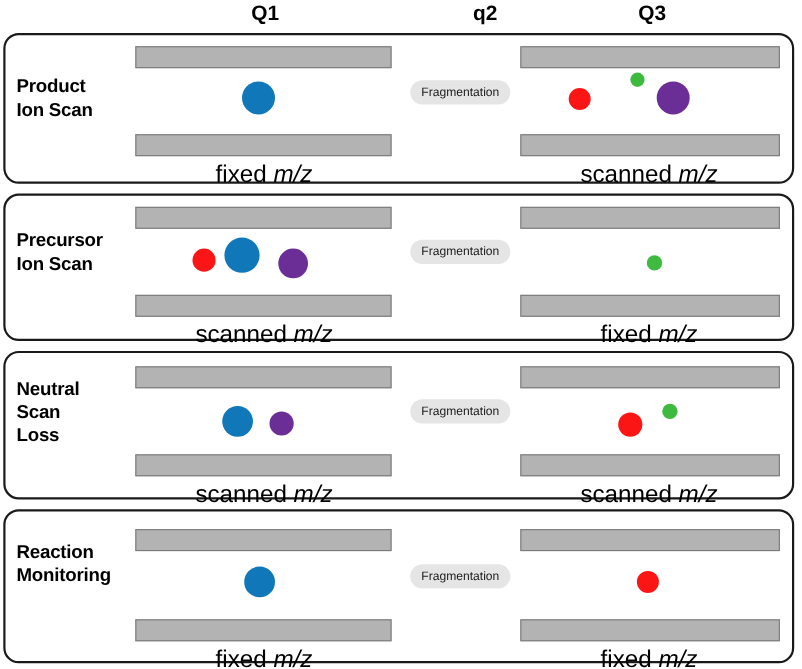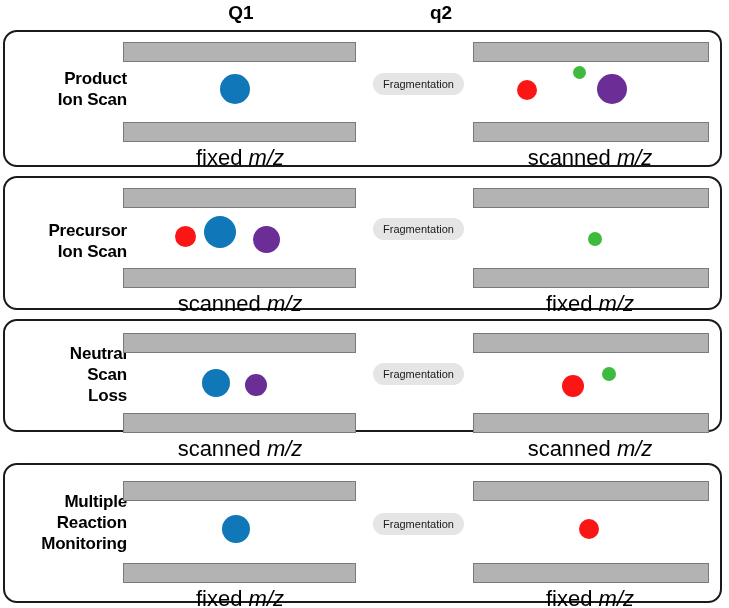--- a/index.html
+++ b/index.html
@@ -42,36 +42,36 @@
     position: absolute;
     left: 3px;
     width: 719px;
     box-sizing: border-box;
     border: 2px solid #1a1a1a;
     border-radius: 14px;
     background: #ffffff;
   }
   #panel-0 { top: 30px;  height: 137px; }
   #panel-1 { top: 176px; height: 134px; }
-  #panel-2 { top: 319px; height: 113px; }
+  #panel-2 { top: 319px; height: 135px; }
   #panel-3 { top: 463px; height: 140px; }
 
   
   .scan-label {
     position: absolute;
     left: 10px;
     width: 112px;
-    text-align: right;
+    text-align: left;
     font-size: 17px;
     font-weight: bold;
     line-height: 21px;
     letter-spacing: -0.2px;
   }
   #panel-0 .scan-label { top: 36px; }
-  #panel-1 .scan-label { top: 42px; }
+  #panel-1 .scan-label { top: 30px; }
   #panel-2 .scan-label { top: 22px; }
   #panel-3 .scan-label { top: 26px; }
 
   
   .quad {
     position: absolute;
     top: 6px;
     height: 100%;
   }
   .quad-q1 { left: 118px; width: 236px; }
@@ -136,20 +136,21 @@
   #panel-1 .frag-pill { left: 368px; top: 40px; }
   #panel-2 .frag-pill { left: 368px; top: 42px; }
   #panel-3 .frag-pill { left: 368px; top: 48px; }
 </style>
 </head>
 <body>
 
 <div id="column-headers">
   <div class="col-header" id="header-q1">Q1</div>
   <div class="col-header" id="header-q2">q2</div>
+  <div class="col-header" id="header-q3">Q3</div>
 </div>
 
 <div id="panels-root">
     <div class="panel" id="panel-0">
       <div class="scan-label">
         <div>Product</div>
         <div>Ion Scan</div>
       </div>
       <div class="quad quad-q1">
         <div class="rod rod-top"></div>
@@ -205,21 +206,20 @@
       <div class="quad quad-q3">
         <div class="rod rod-top"></div>
         <div class="rod rod-bottom"></div>
         <div class="ion" style="width: 22px; height: 22px; left: 89px; top: 48px; background: rgb(252, 21, 21);"></div>
         <div class="ion" style="width: 14px; height: 14px; left: 129px; top: 40px; background: rgb(62, 187, 62);"></div>
         <div class="mz-caption"><span>scanned </span><em>m/z</em></div>
       </div>
     </div>
     <div class="panel" id="panel-3">
       <div class="scan-label">
-        <div>Multiple</div>
         <div>Reaction</div>
         <div>Monitoring</div>
       </div>
       <div class="quad quad-q1">
         <div class="rod rod-top"></div>
         <div class="rod rod-bottom"></div>
         <div class="ion" style="width: 28px; height: 28px; left: 99px; top: 44px; background: rgb(16, 119, 184);"></div>
         <div class="mz-caption"><span>fixed </span><em>m/z</em></div>
       </div>
       <div class="frag-pill">Fragmentation</div>

